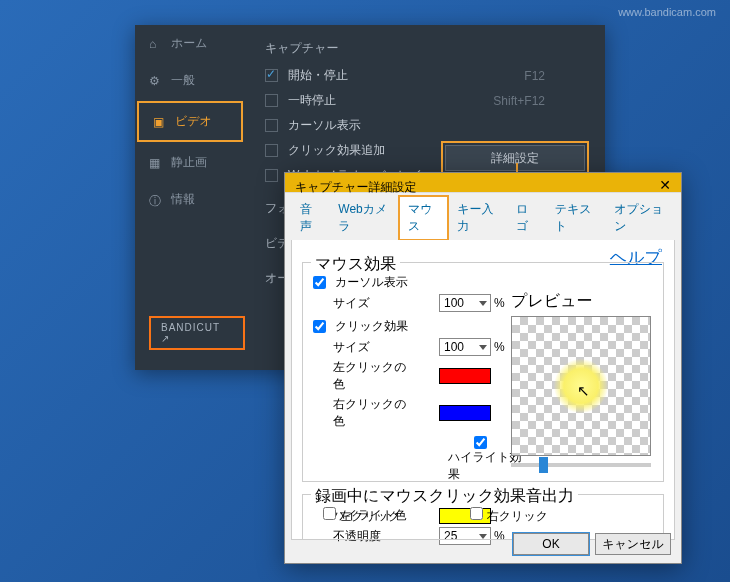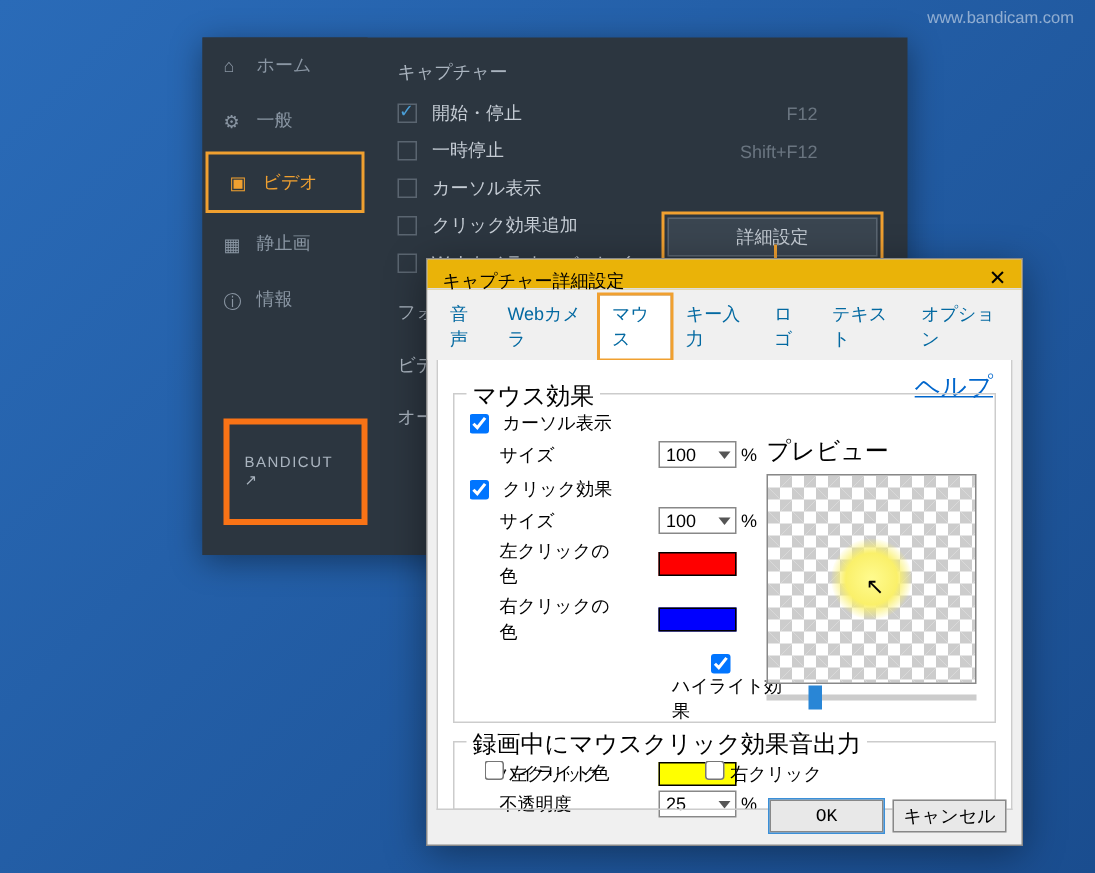--- a/index.html
+++ b/index.html
@@ -32,21 +32,21 @@
   cursor: pointer;
 }
 .sidebar-item.active {
   color: #f0a030;
   border: 2px solid #f0a030;
   margin: 2px;
 }
 .sidebar-icon { width: 14px; height: 14px; display: inline-block; }
 .bandicut {
   position: absolute; bottom: 20px; left: 14px;
-  border: 4px solid #f97316; padding: 20px 10px;
+  border: 2px solid #f97316; padding: 4px 10px;
   color: #aab4bf; font-size: 10px; letter-spacing: 1px;
   font-family: Arial, sans-serif;
 }
 .content-area {
   position: absolute; left: 110px; top: 0; right: 0; bottom: 0;
   padding: 15px 20px; color: #c5ccd4;
 }
 .section-title { font-size: 12px; margin-bottom: 10px; color: #aab4bf; }
 .check-row {
   display: flex; align-items: center; gap: 10px;
@@ -195,21 +195,21 @@
 .click-cols { display: flex; gap: 70px; padding: 4px 10px; }
 .dialog-footer {
   position: absolute; bottom: 8px; right: 10px;
   display: flex; gap: 6px;
 }
 .dlg-btn {
   width: 76px; height: 22px; border: 1px solid #888;
   background: #e8e8e8; font-size: 12px; cursor: pointer;
   text-align: center; line-height: 20px;
 }
-.dlg-btn.ok { outline: 1px solid #3a8fd8; font-family: Liberation Mono, monospace; }
+.dlg-btn.ok { outline: 1px solid #3a8fd8; }
 </style>
 </head>
 <body>
 
 <div class="watermark">www.bandicam.com</div>
 
 <div class="main-window">
   <div class="sidebar">
     <div class="sidebar-item">
       <span class="sidebar-icon">⌂</span>

